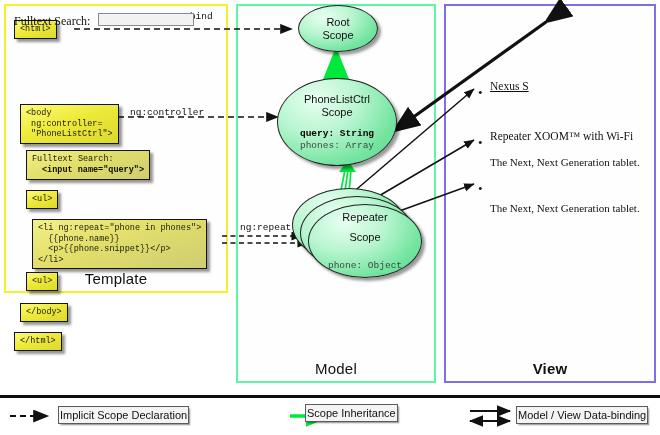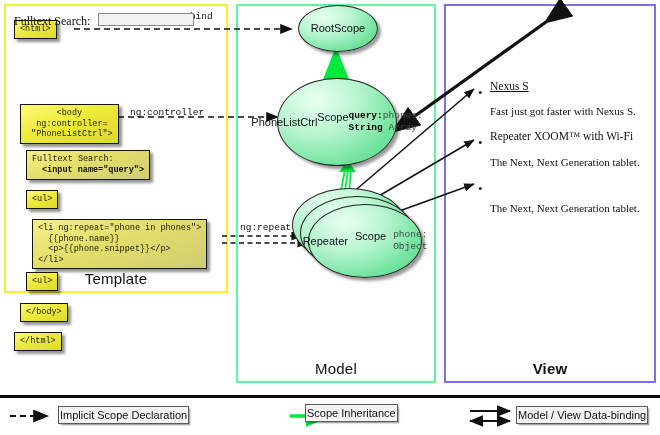--- a/index.html
+++ b/index.html
@@ -25,21 +25,21 @@
         padding:3px 5px;white-space:pre;
         box-shadow:2.5px 2.5px 2.5px rgba(0,0,0,.42);}
   .code.dim{background:linear-gradient(160deg,#f2f08a 0%,#e3e06a 40%,#cfcd72 100%);}
   .code b{font-weight:bold;color:#0d0d06;}
 
   
   .scope{position:absolute;border-radius:50%;
         background:radial-gradient(ellipse at 32% 24%,#e8fff1 0%,#b7f5cf 38%,#73e49f 72%,#57d88c 100%);
         border:1.6px solid #222;
         box-shadow:3px 3px 3px rgba(0,0,0,.40);
-        display:flex;flex-direction:row;align-items:center;justify-content:center;
+        display:flex;flex-direction:column;justify-content:center;
         text-align:center;color:#111;}
   .scope .t{font-size:11px;line-height:13px;}
   .scope .mono{font-family:"Liberation Mono","DejaVu Sans Mono",monospace;
         font-size:9.5px;line-height:12px;}
   .scope .mono.strong{font-weight:bold;color:#000;}
   .scope .mono.soft{color:#3d4a42;}
 
   
   .serif{font-family:"Liberation Serif","DejaVu Serif",serif;color:#111;}
   #view-search-label{position:absolute;left:14px;top:14px;font-size:12px;}
@@ -129,21 +129,21 @@
     <g>
       <line x1="350" y1="213" x2="474" y2="140" stroke="#111" stroke-width="1.5" marker-end="url(#mk-black-s)"></line>
     </g>
     <g>
       <line x1="358" y1="226" x2="474" y2="184" stroke="#111" stroke-width="1.5" marker-end="url(#mk-black-s)"></line>
     </g>
   </svg>
 
   <div class="code" id="n-html-open" style="left:14px;top:20px;">&lt;html&gt;</div>
 
-  <div class="code" id="n-body-open" style="left:20px;top:104px;text-align:center;">&lt;body
+  <div class="code" id="n-body-open" style="left:20px;top:104px;">&lt;body
  ng:controller=
  "PhoneListCtrl"&gt;</div>
 
   <div class="code dim" id="n-search" style="left:26px;top:150px;line-height:11px;"><span>Fulltext Search:</span><br><b style="padding-left:10px;display:inline-block;">&lt;input name="query"&gt;</b></div>
 
   <div class="code" id="n-ul-open" style="left:26px;top:190px;">&lt;ul&gt;</div>
 
   <div class="code dim" id="n-li" style="left:32px;top:219px;">&lt;li ng:repeat="phone in phones"&gt;
   {{phone.name}}
   &lt;p&gt;{{phone.snippet}}&lt;/p&gt;
@@ -177,21 +177,20 @@
     <div class="t">Repeater</div>
     <div class="t" style="margin-bottom:9px;">Scope</div>
     <div class="mono soft">phone: Object</div>
   </div>
 
   <div class="serif" id="view-search-label">Fulltext Search:</div>
   <input id="view-search-input" type="text" value="" placeholder="" style="">
 
   <div class="serif bullet-dot" style="left:478px;top:87px;">•</div>
   <div class="serif bullet-row" style="left:490px;top:80px;text-decoration:underline;">Nexus S</div>
-  <div class="serif snippet" style="left:490px;top:105px;">Fast just got faster with Nexus S.</div>
 
   <div class="serif bullet-dot" style="left:478px;top:137px;">•</div>
   <div class="serif bullet-row" style="left:490px;top:130px;">Repeater XOOM™  with Wi-Fi</div>
   <div class="serif snippet" style="left:490px;top:156px;">The Next, Next Generation tablet.</div>
 
   <div class="serif bullet-dot" style="left:478px;top:183px;">•</div>
   <div class="serif snippet" style="left:490px;top:202px;">The Next, Next Generation tablet.</div>
 
   <div id="legend-rule"></div>
 

